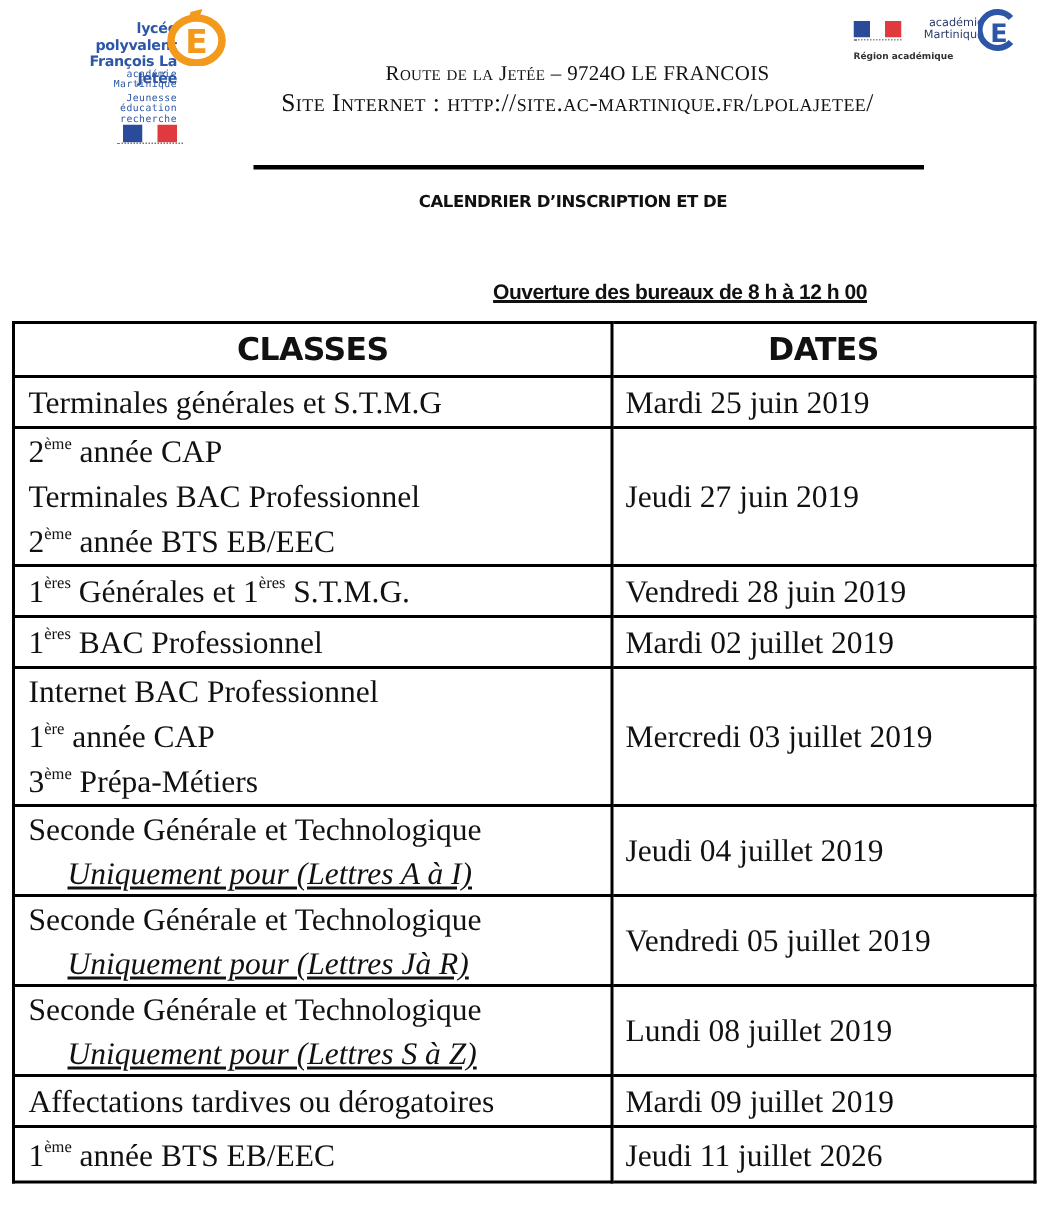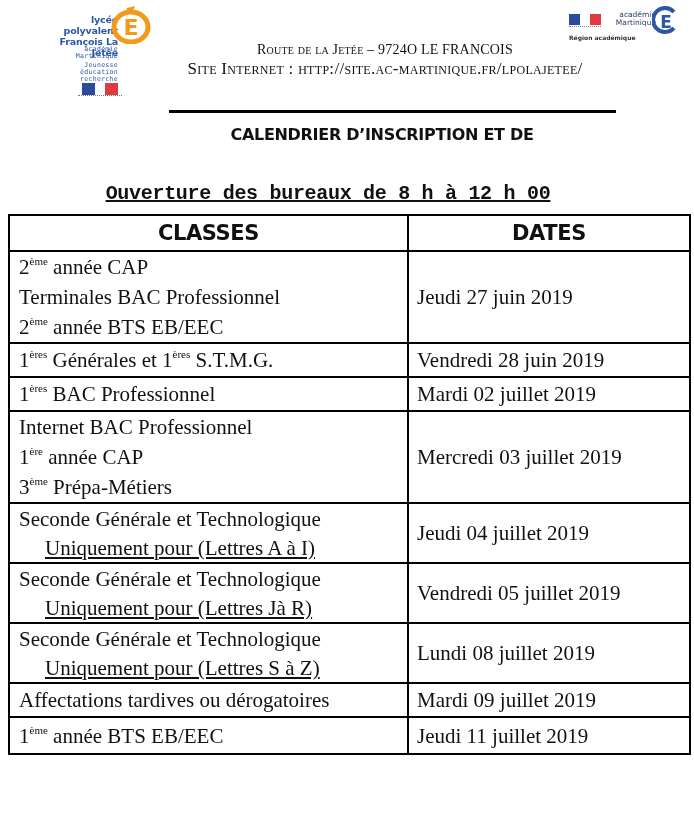--- a/index.html
+++ b/index.html
@@ -48,38 +48,38 @@
     }
     .address .line2 { font-size: 11.5px; font-variant: small-caps; line-height: 17px; }
     .address .line2 .email { color: #1a3fc9; text-decoration: underline; }
     .address .line3 { font-size: 17px; font-variant: small-caps; line-height: 19px; letter-spacing: 0.3px; }
     .address .ico { font-size: 11px; color: #222; }
 
     .top-rule { position: absolute; left: 169px; top: 110px; width: 447px; height: 3px; background: #000; }
 
     
     .title { position: absolute; left: 100px; top: 121px; width: 564px; text-align: center;
-      font-family: "DejaVu Sans", sans-serif; font-weight: bold; font-size: 16px; line-height: 28px;
+      font-family: "DejaVu Sans", sans-serif; font-weight: bold; font-size: 11px; line-height: 28px;
       letter-spacing: -0.3px; }
-    .subtitle { position: absolute; left: 78px; top: 181px; width: 500px; text-align: center;
-      font-family: Liberation Mono, monospace; font-weight: bold; font-size: 20px; line-height: 26px;
+    .subtitle { position: absolute; left: 78px; top: 181px; width: 500px; text-align: right;
+      font-family: Liberation Sans, sans-serif; font-weight: bold; font-size: 14px; line-height: 26px;
       text-decoration: underline; text-decoration-thickness: 2px; letter-spacing: -0.3px; }
 
     
     table.cal { position: absolute; left: 8px; top: 214px; width: 683px; border-collapse: collapse; }
     table.cal td, table.cal th { border: 2px solid #000; vertical-align: middle; }
     table.cal th {
       height: 36px; font-family: "DejaVu Sans", sans-serif; font-weight: bold; font-size: 21px;
       text-align: center; letter-spacing: -0.4px;
     }
     table.cal th.c1 { width: 399px; margin-left: 26px; }
     table.cal td { font-size: 21px; line-height: 30px; padding: 0 0 0 9px; }
     table.cal td.date { padding-left: 8px; }
     table.cal td .sub {
-      display: block; text-decoration: underline; padding-left: 26px; line-height: 28px;
+      display: block; font-style: italic; text-decoration: underline; padding-left: 26px; line-height: 28px;
     }
     sup { font-size: 11px; vertical-align: 9px; line-height: 0; }
     .h-single { height: 34px; }
     .h-triple { height: 89px; }
     .h-double { height: 60px; margin-left: 46px; }
     .h-last { height: 37px; }
   </style>
 </head>
 <body>
 
@@ -140,20 +140,26 @@
 <div class="subtitle">Ouverture des bureaux de 8 h à 12 h 00</div>
 
 <table class="cal">
   <thead>
     <tr>
       <th class="c1">CLASSES</th>
       <th>DATES</th>
     </tr>
   </thead>
   <tbody id="tbody">
+      <tr class="h-single">
+        <td>
+          <div><span>Terminales générales et S.T.M.G</span></div>
+        </td>
+        <td class="date">Mardi 25 juin 2019</td>
+      </tr>
       <tr class="h-triple">
         <td>
           <div><span>2</span><sup>ème</sup><span> année CAP</span></div>
           <div><span>Terminales BAC Professionnel</span></div>
           <div><span>2</span><sup>ème</sup><span> année BTS EB/EEC</span></div>
         </td>
         <td class="date">Jeudi 27 juin 2019</td>
       </tr>
       <tr class="h-single">
         <td>
@@ -199,16 +205,16 @@
       <tr class="h-single">
         <td>
           <div><span>Affectations tardives ou dérogatoires</span></div>
         </td>
         <td class="date">Mardi 09 juillet 2019</td>
       </tr>
       <tr class="h-last">
         <td>
           <div><span>1</span><sup>ème</sup><span> année BTS EB/EEC</span></div>
         </td>
-        <td class="date">Jeudi 11 juillet 2019</td>
+        <td class="date">Jeudi 11 juillet 2026</td>
       </tr>
     </tbody>
 </table>
 
 </body></html>

